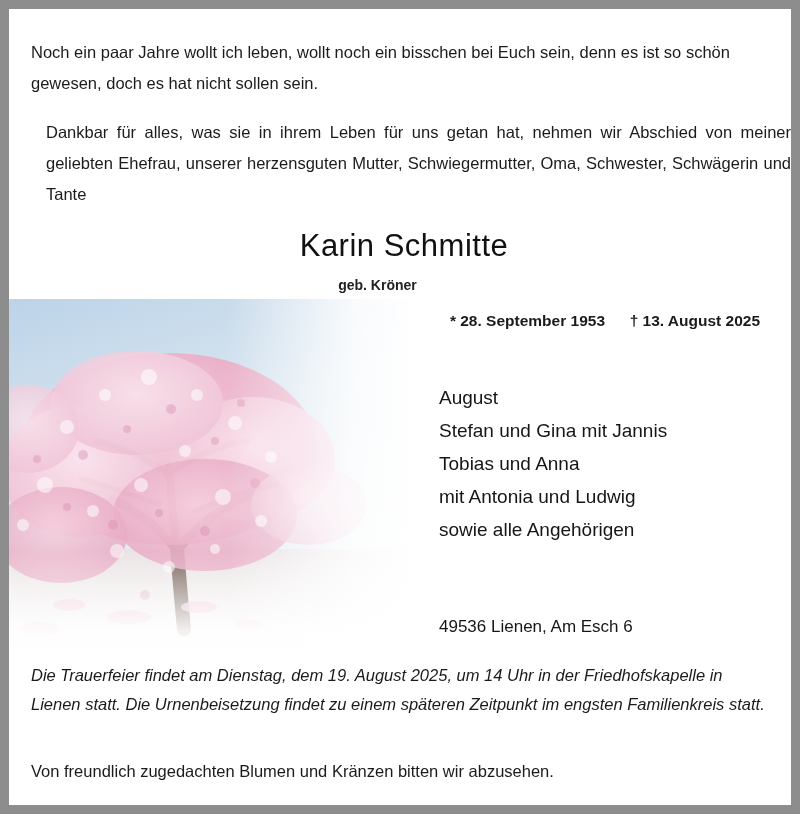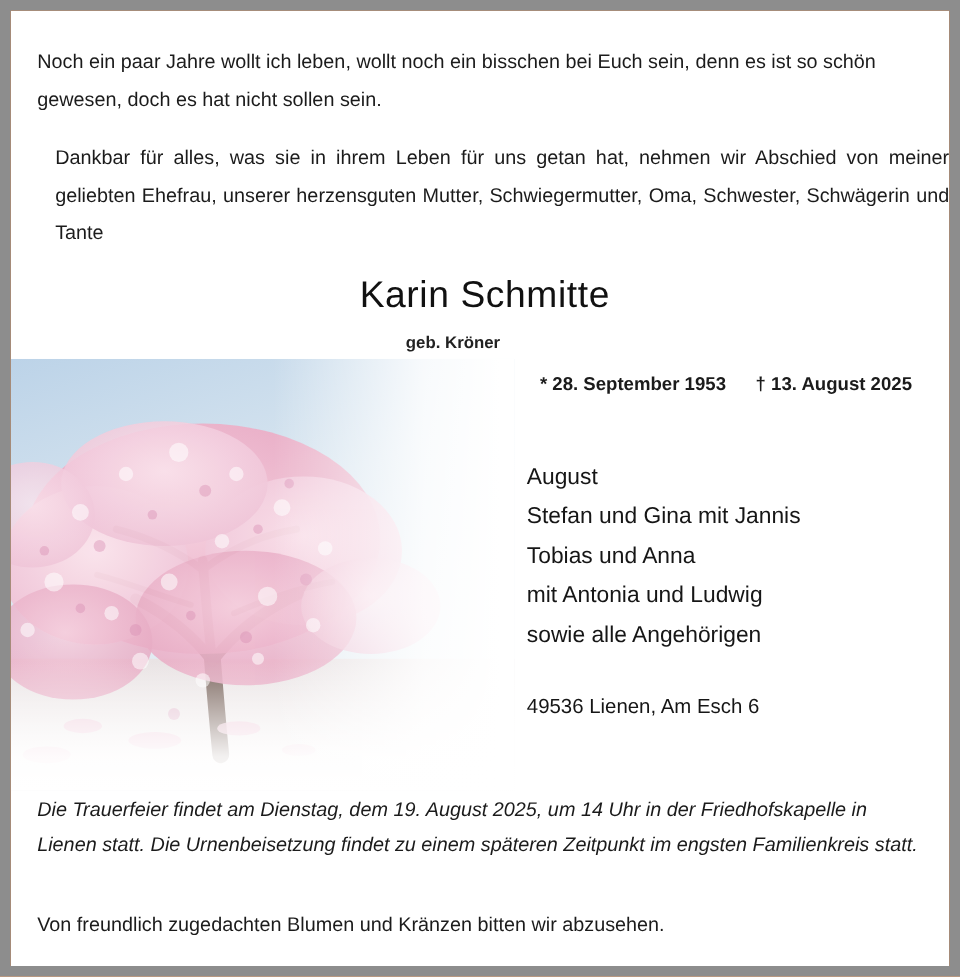--- a/index.html
+++ b/index.html
@@ -123,21 +123,21 @@
     top: 372px;
     width: 350px;
     font-size: 19px;
     line-height: 33px;
     color: #161616;
   }
 
   .address {
     position: absolute;
     left: 430px;
-    top: 570px;
+    top: 608px;
     width: 350px;
     font-size: 17px;
     color: #161616;
   }
 
   .ceremony {
     position: absolute;
     left: 22px;
     top: 652px;
     width: 745px;

